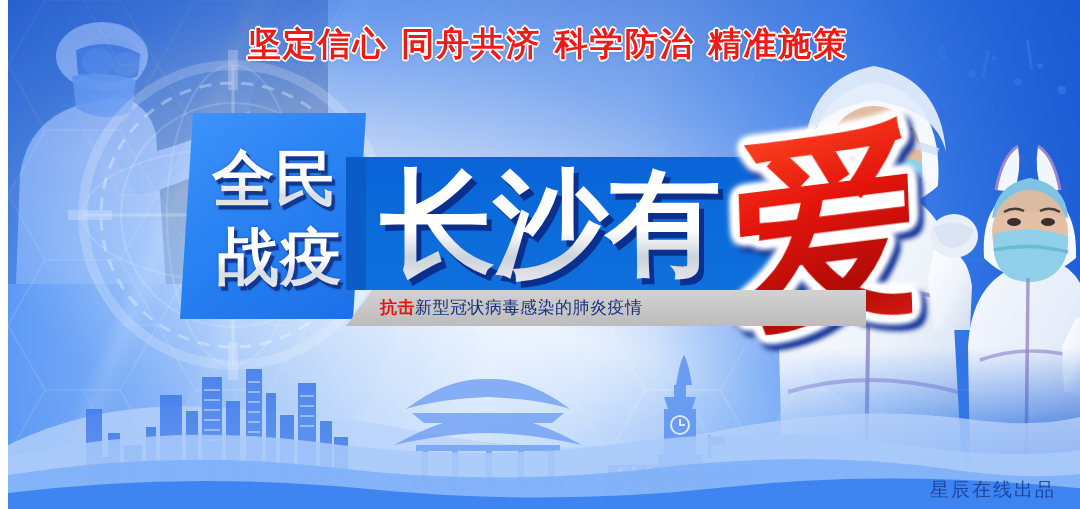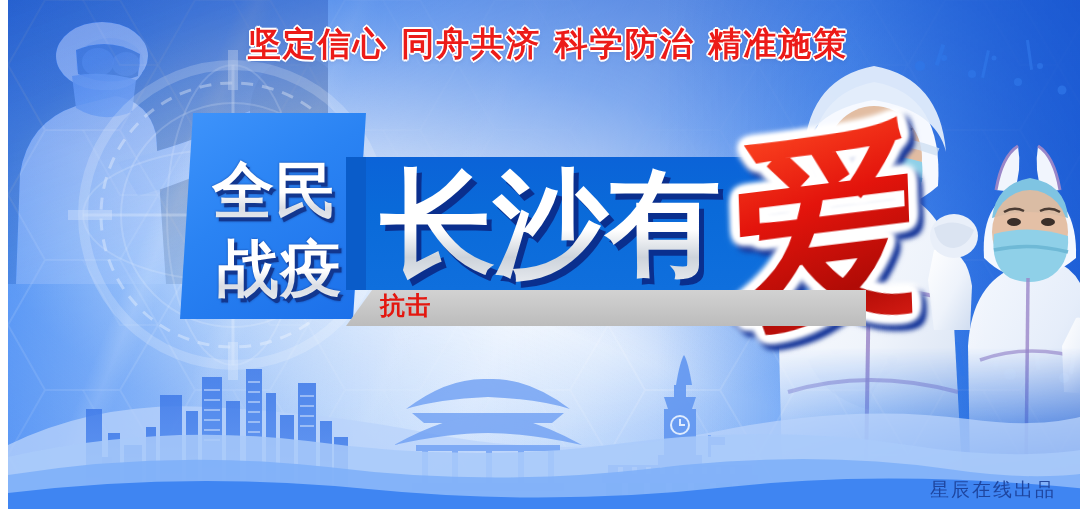--- a/index.html
+++ b/index.html
@@ -90,21 +90,21 @@
 
   
   #panel-left{
     position:absolute;left:172px;top:113px;width:186px;height:206px;
     background:linear-gradient(145deg,#3f94fb 0%,#2a83f3 42%,#1b6fe9 100%);
     clip-path:polygon(7% 0%, 100% 0%, 93% 100%, 0% 100%);
     box-shadow:0 4px 14px rgba(20,60,140,.25);
   }
   #panel-left-text{
     position:absolute;left:176px;top:128px;width:182px;height:180px;
-    display:flex;flex-direction:column;justify-content:flex-end;align-items:center;
+    display:flex;flex-direction:column;justify-content:center;align-items:center;
     font-family:"DejaVu Sans","Liberation Sans",sans-serif;
     font-weight:700;color:#fff;
   }
   #panel-left-text .row{
     font-size:62px;line-height:78px;letter-spacing:1px;
     background:linear-gradient(180deg,#ffffff 0%,#ffffff 52%,#d9dde4 72%,#eef1f5 100%);
     -webkit-background-clip:text;background-clip:text;color:transparent;
     filter:drop-shadow(3px 4px 0 #12378f) drop-shadow(0 0 1px rgba(10,40,120,.6));
   }
   #panel-left-text .row.r2{margin-left:10px;}
@@ -161,22 +161,22 @@
   }
   #subbar-slant{
     position:absolute;left:172px;top:290px;width:210px;height:36px;
     background:linear-gradient(180deg,#d2d2d2 0%,#c6c6c6 55%,#bcbcbc 100%);
     clip-path:polygon(92% 0%, 100% 0%, 100% 100%, 85% 100%);
     opacity:0;
   }
   #subtitle{
     position:absolute;left:372px;top:292px;width:420px;height:32px;
     display:flex;align-items:center;
-    font-family:Liberation Mono, monospace;
-    font-size:25px;line-height:32px;font-weight:400;letter-spacing:.5px;
+    font-family:Liberation Serif, serif;
+    font-size:17px;line-height:32px;font-weight:400;letter-spacing:.5px;
     white-space:nowrap;
   }
   #subtitle .hit{color:#e4170f;font-weight:700;}
   #subtitle .rest{color:#16307e;}
 
   
   #credit{
     position:absolute;right:32px;bottom:8px;
     font-family:"DejaVu Sans","Liberation Sans",sans-serif;
     font-size:19px;line-height:24px;letter-spacing:2px;
@@ -507,17 +507,18 @@
 
   <div id="band-edge"></div>
   <div id="band"></div>
   <div id="headline">长沙有</div>
   <div id="ai">爱</div>
 
   <div id="subbar"></div>
   <div id="subbar-slant"></div>
   <div id="subtitle">
     <span class="hit">抗击</span>
+    <span class="rest">新型冠状病毒感染的肺炎疫情</span>
   </div>
 
   <div id="credit">星辰在线出品</div>
 
 </div>
 
 </body></html>

